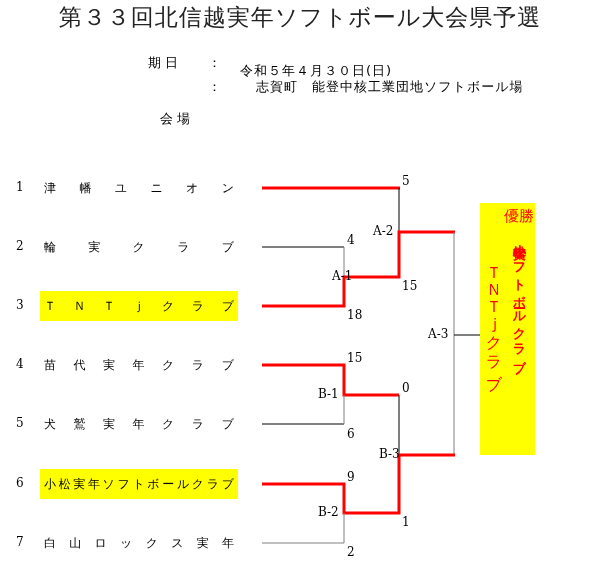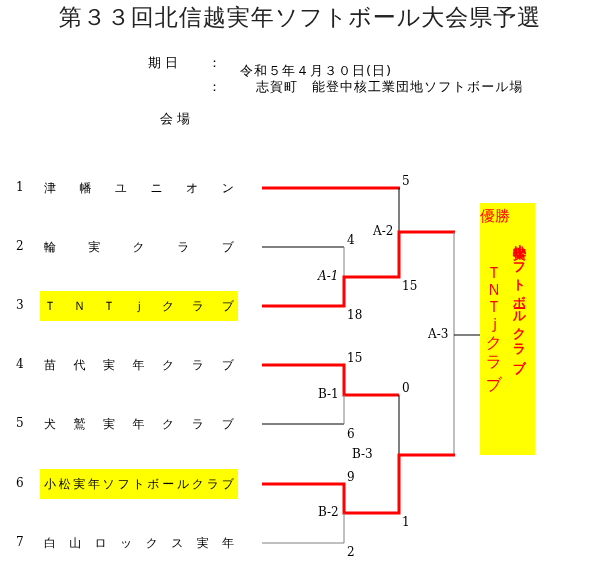--- a/index.html
+++ b/index.html
@@ -14,21 +14,21 @@
     .seed { font-size: 12px; left: 16px; font-family: "DejaVu Serif", serif; }
     .team { left: 40px; width: 198px; height: 30px; line-height: 30px;
             font-size: 12px; font-family: "DejaVu Sans", sans-serif;
             display: flex; justify-content: space-between; padding: 0 4px; box-sizing: border-box; }
     .team.hl { background: #ffff00; }
     .team span { display: inline-block; }
     .score { font-size: 12px; font-family: "DejaVu Serif", serif; }
     .match { font-size: 12px; font-family: "DejaVu Serif", serif; }
     svg.bracket { position: absolute; left: 0; top: 0; }
     .winner-box { left: 480px; top: 203px; width: 55px; height: 252px; background: #ffff00; }
-    .winner-title { left: 480px; top: 207px; width: 78px; font-size: 15px;
+    .winner-title { left: 480px; top: 207px; width: 78px; text-align: center; font-size: 15px;
                     color: #ff0000; font-family: "DejaVu Sans", sans-serif; }
     .vcol { writing-mode: vertical-rl; text-orientation: upright; color: #ff0000;
             font-family: "DejaVu Sans", sans-serif; }
     .vcol-right { left: 510px; top: 234px; font-size: 13px; letter-spacing: 1px; font-weight: bold; }
     .vcol-left { left: 483px; top: 256px; font-size: 16px; letter-spacing: 1px; }
   </style>
 </head>
 <body>
 
 <div class="abs title">第３３回北信越実年ソフトボール大会県予選</div>
@@ -137,37 +137,37 @@
     <span>山</span>
     <span>ロ</span>
     <span>ッ</span>
     <span>ク</span>
     <span>ス</span>
     <span>実</span>
     <span>年</span>
 </div>
 
 <div class="abs score" style="left:347px; top:233px;">4</div>
-<div class="abs match" style="left:318px; top:269px;font-style:italic;">A-1</div>
+<div class="abs match" style="left:332px; top:269px;">A-1</div>
 <div class="abs score" style="left:347px; top:308px;">18</div>
 
 <div class="abs score" style="left:402px; top:174px;">5</div>
 <div class="abs match" style="left:373px; top:224px;">A-2</div>
 <div class="abs score" style="left:402px; top:279px;">15</div>
 
 <div class="abs score" style="left:347px; top:351px;">15</div>
 <div class="abs match" style="left:318px; top:387px;">B-1</div>
 <div class="abs score" style="left:347px; top:427px;">6</div>
 
 <div class="abs score" style="left:347px; top:470px;">9</div>
 <div class="abs match" style="left:318px; top:505px;">B-2</div>
 <div class="abs score" style="left:347px; top:545px;">2</div>
 
 <div class="abs score" style="left:402px; top:381px;">0</div>
-<div class="abs match" style="left:352px; top:447px;text-align:center;">B-3</div>
+<div class="abs match" style="left:379px; top:447px;text-align:center;">B-3</div>
 <div class="abs score" style="left:402px; top:515px;">1</div>
 
 <div class="abs match" style="left:428px; top:327px;">A-3</div>
 
 <div class="abs winner-box"></div>
 <div class="abs winner-title">優勝</div>
 <div class="abs vcol vcol-right">小松実年ソフトボールクラブ</div>
 <div class="abs vcol vcol-left">ＴＮＴｊクラブ</div>
 
 </body></html>

